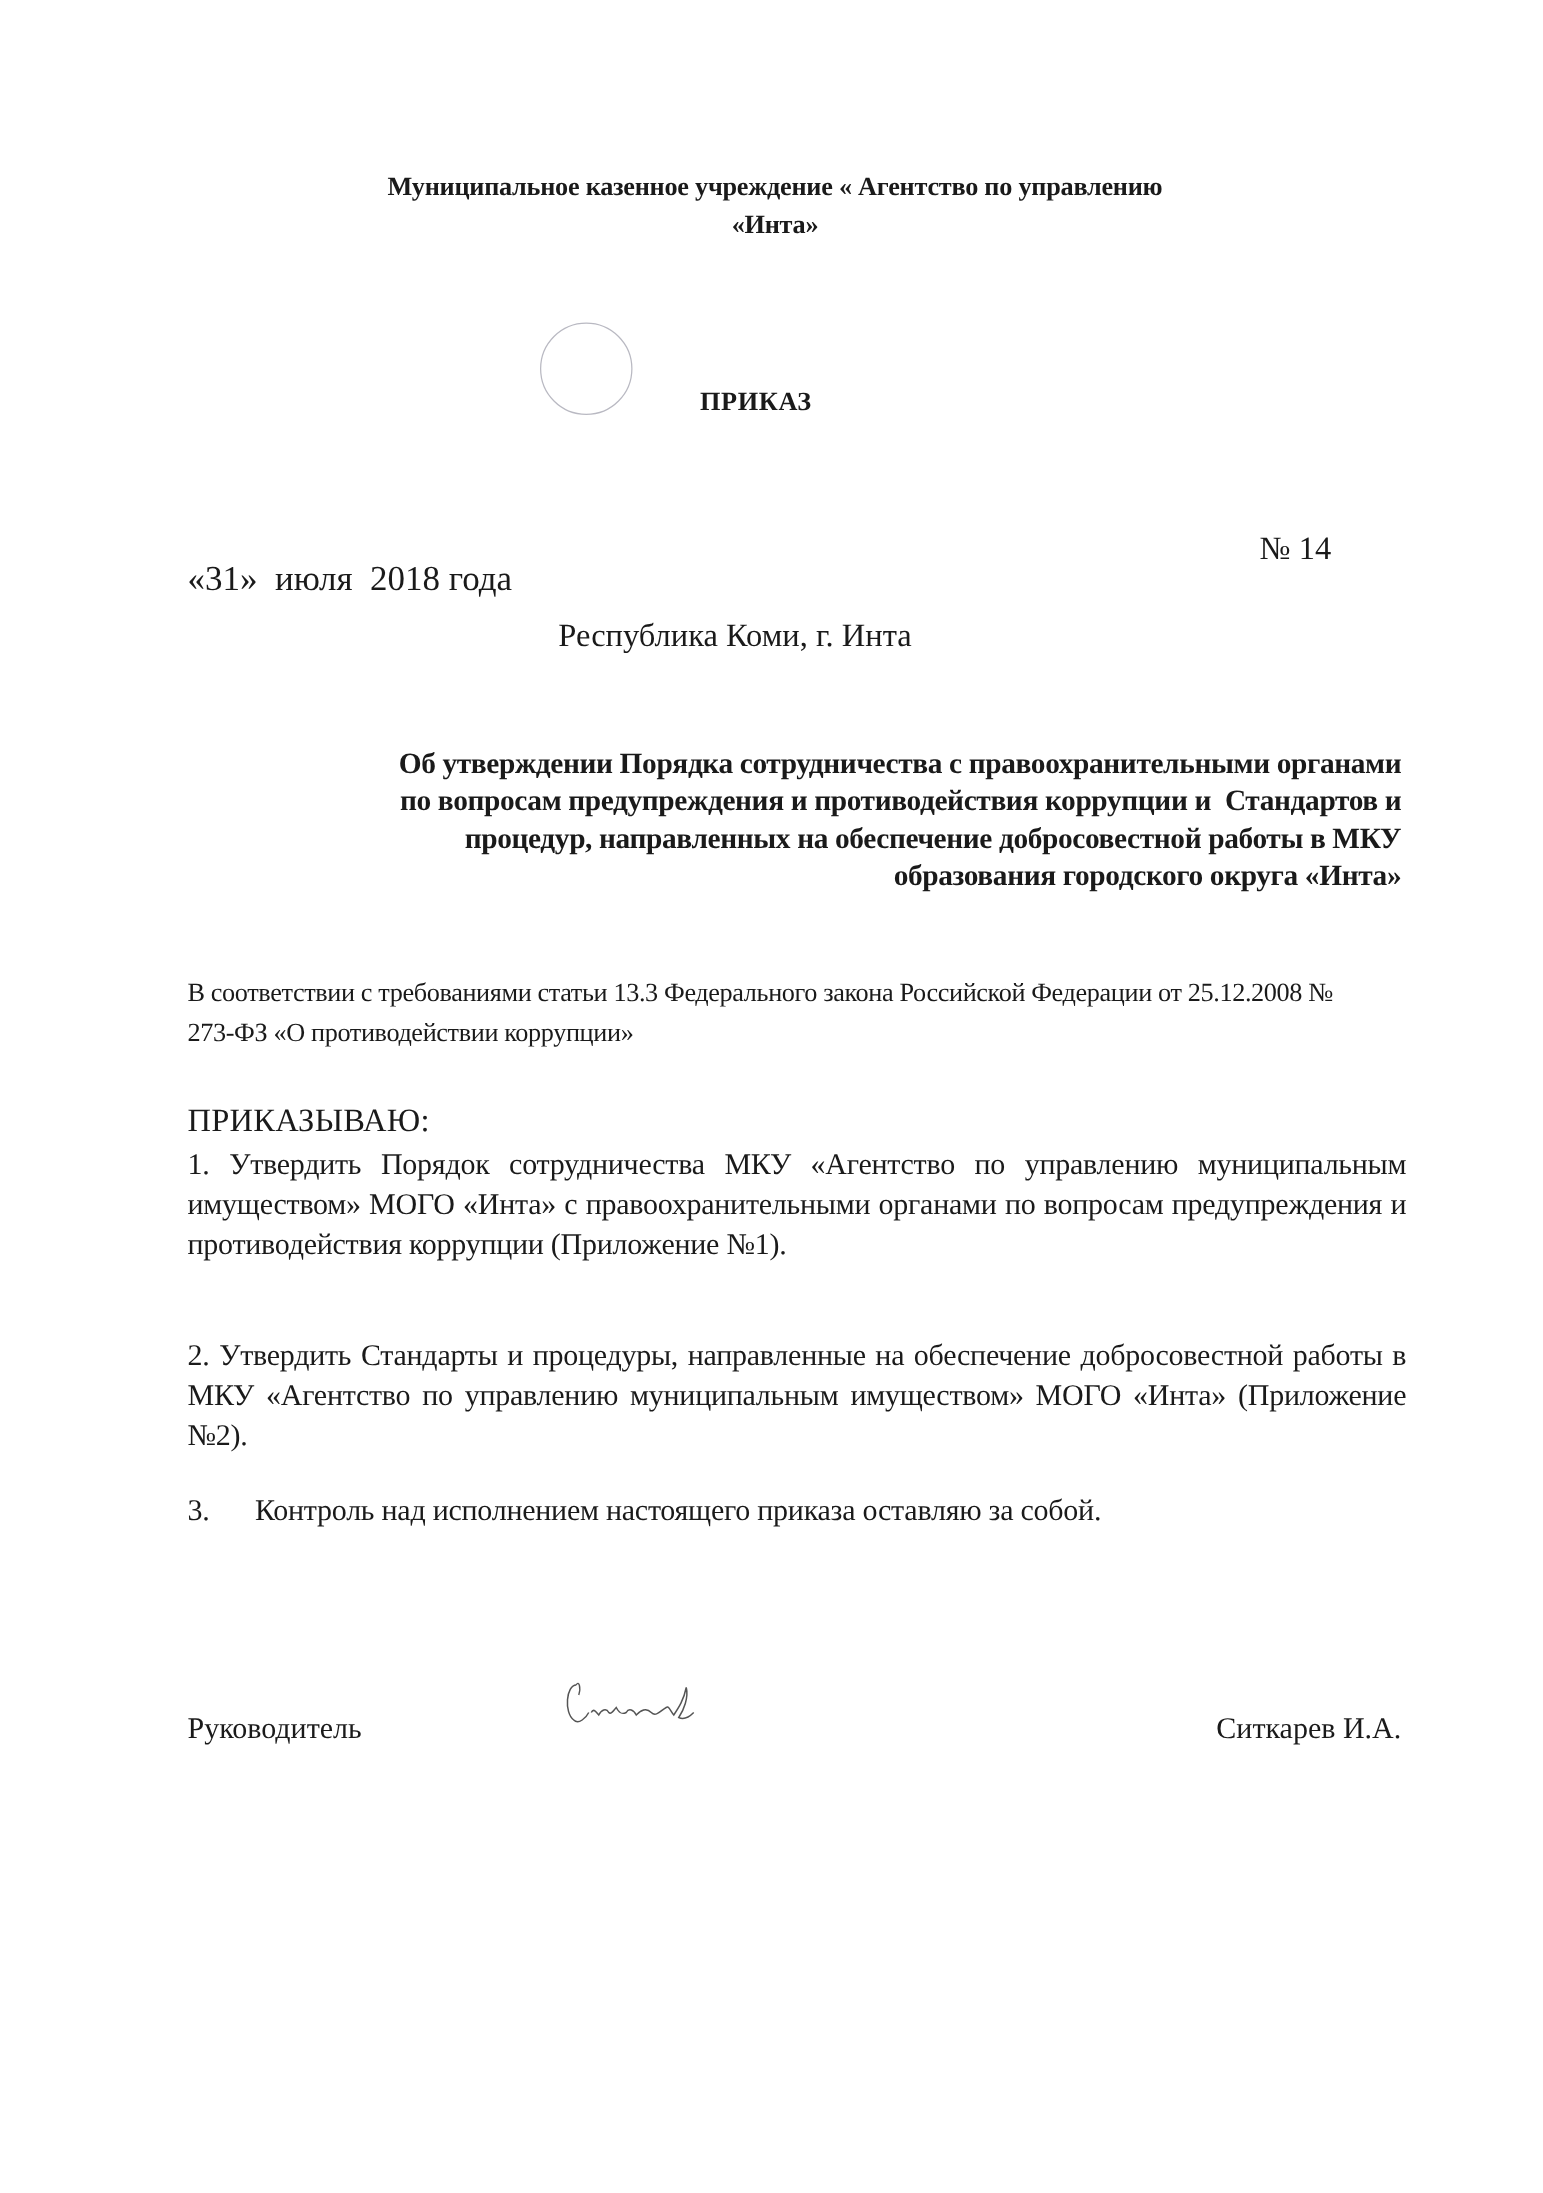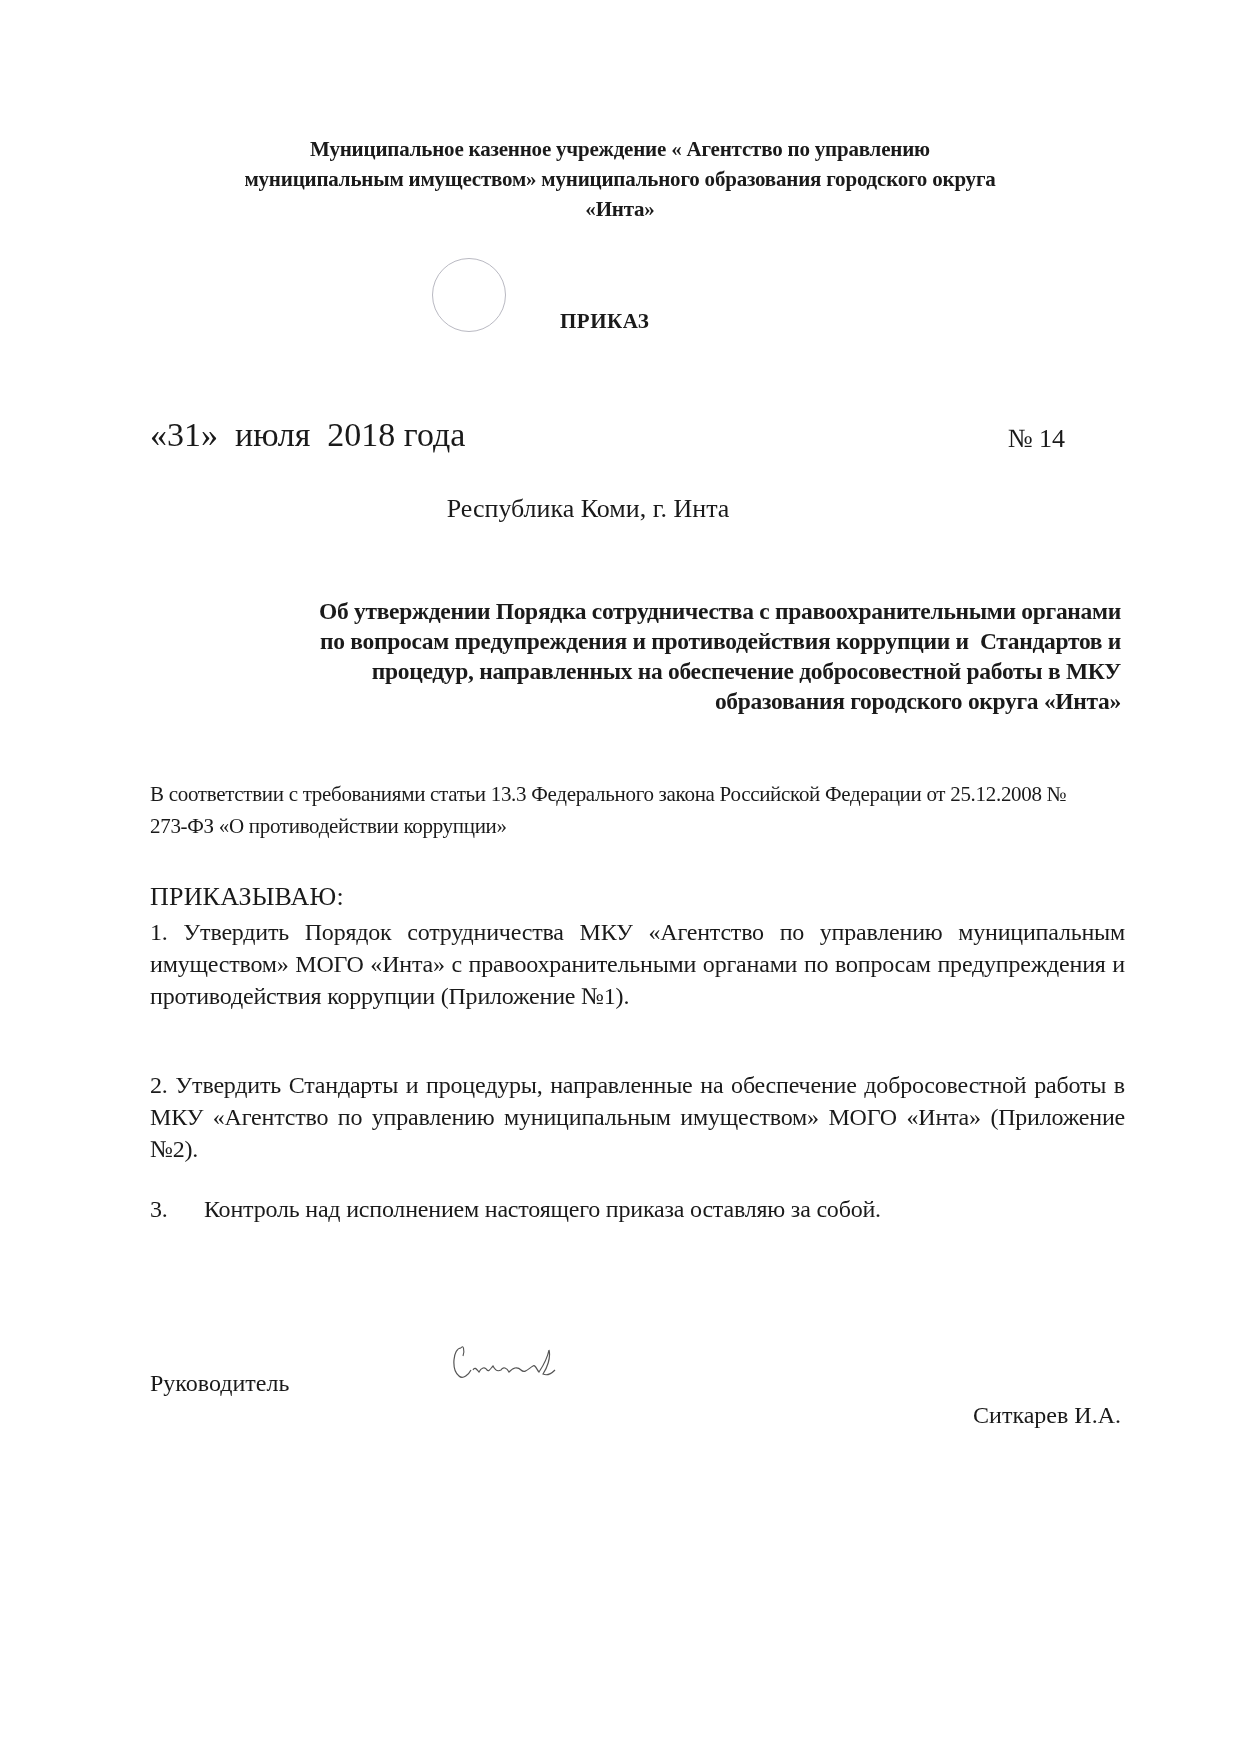--- a/index.html
+++ b/index.html
@@ -14,21 +14,21 @@
     text-align: center; font-weight: bold; font-size: 21px; line-height: 30px;
     letter-spacing: -0.2px;
   }
   .stamp-circle {
     left: 432px; top: 258px; width: 72px; height: 72px;
     border: 1.5px solid #b9b9c2; border-radius: 50%;
   }
   .doc-type {
     left: 560px; top: 309px; font-weight: bold; font-size: 21px; letter-spacing: 0.5px;
   }
-  .date { left: 150px; top: 416px; font-size: 34px; }
+  .date { left: 150px; top: 448px; font-size: 28px; }
   .number { right: 169px; top: 424px; font-size: 26px; }
   .place { left: 0; width: 1176px; top: 494px; text-align: center; font-size: 26px; }
   .subject {
     left: 146px; width: 975px; top: 596px;
     text-align: right; font-weight: bold; font-size: 23.5px; line-height: 30px;
     letter-spacing: -0.3px;
   }
   .basis {
     left: 150px; width: 930px; top: 778px;
     font-size: 21px; line-height: 32px; letter-spacing: -0.3px;
@@ -37,28 +37,27 @@
   .item {
     left: 150px; width: 975px; font-size: 24px; line-height: 32px;
     text-align: justify; text-align-last: left; letter-spacing: -0.2px;
   }
   .item1 { top: 916px; }
   .item2 { top: 1069px; }
   .item3 { top: 1193px; }
   .item3 .num { display: inline-block; width: 54px; }
   .sign-title { left: 150px; top: 1370px; font-size: 24px; }
   .signature { left: 447px; top: 1340px; width: 150px; height: 50px; }
-  .sign-name { right: 113px; top: 1370px; font-size: 24px; margin-top: 32px; }
+  .sign-name { right: 113px; top: 1370px; font-size: 24px; }
 </style>
 </head>
 <body>
 
 <div class="abs org">
   <div>Муниципальное казенное учреждение « Агентство по управлению</div>
-  <div>муниципальным имуществом» муниципального образования городского округа</div>
   <div>«Инта»</div>
 </div>
 
 <div class="abs stamp-circle"></div>
 
 <div class="abs doc-type">ПРИКАЗ</div>
 
 <div class="abs date" style="white-space:pre;">«31»  июля  2018 года</div>
 <div class="abs number">№ 14</div>
 <div class="abs place">Республика Коми, г. Инта</div>

